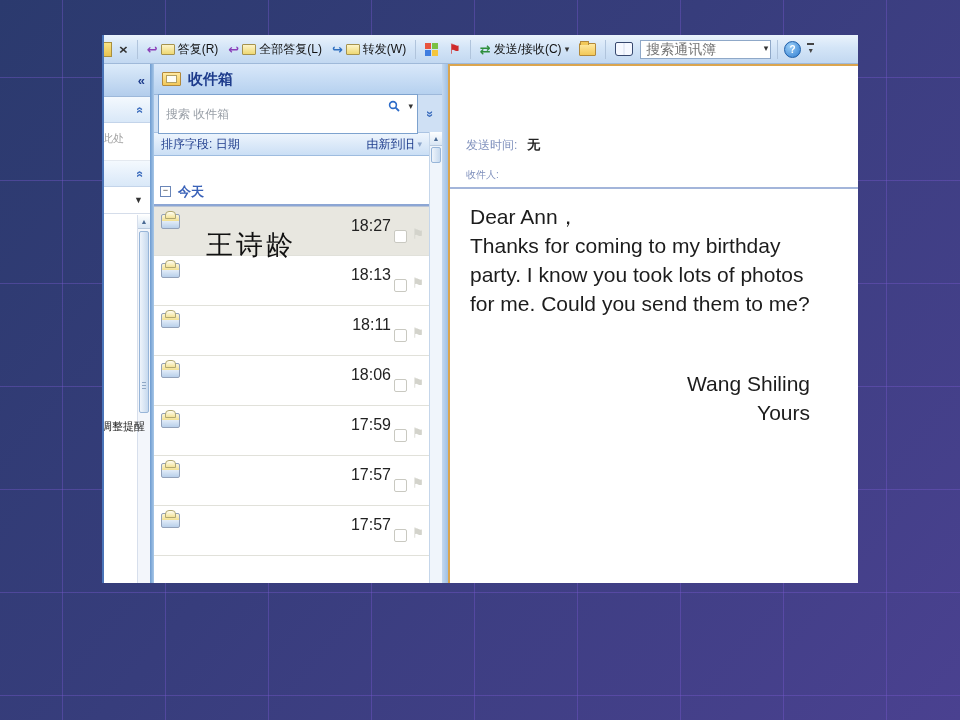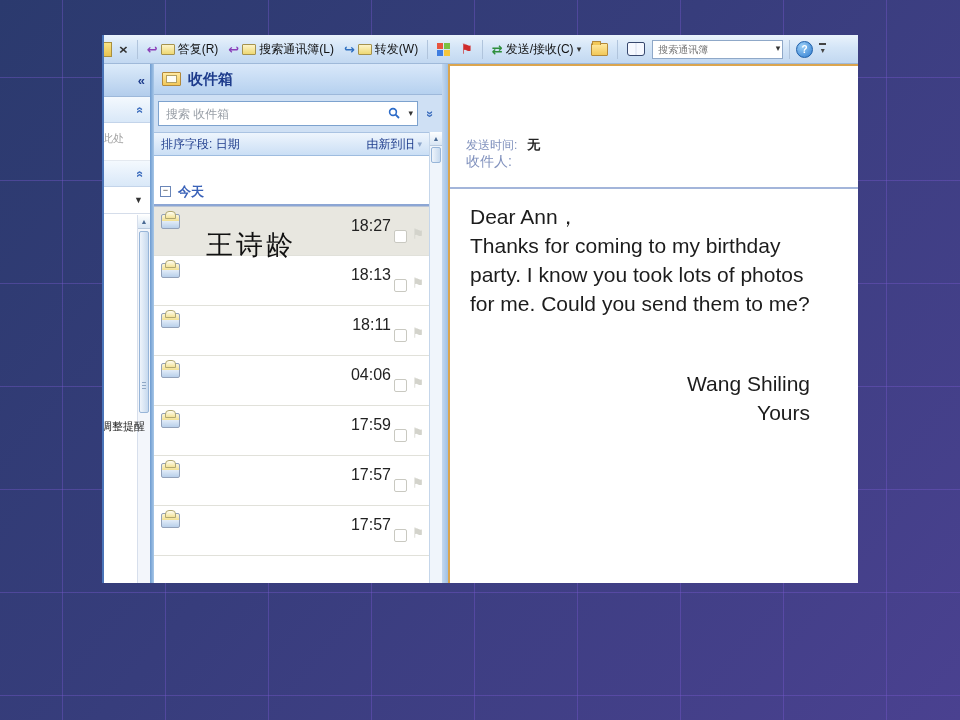--- a/index.html
+++ b/index.html
@@ -30,21 +30,21 @@
   .cat4 span{display:block;}
   .g-flag{color:#cf2b2b;font-size:14px;}
   .g-sync{color:#2e8f3c;font-size:13px;font-weight:bold;}
   .folder{width:15px;height:11px;background:linear-gradient(#ffe9a0,#f2c858);
     border:1px solid #b3893a;border-radius:1px;position:relative;flex:none;}
   .folder::before{content:"";position:absolute;left:0;top:-3px;width:7px;height:3px;
     background:#f2c858;border:1px solid #b3893a;border-bottom:none;border-radius:1px 1px 0 0;}
   .book{width:16px;height:12px;border:1px solid #37486e;border-radius:2px 2px 3px 3px;flex:none;
     background:linear-gradient(90deg,#f5f8ff 46%,#aebbd8 50%,#f5f8ff 54%);}
   .tb-search{position:relative;flex:none;}
-  .tb-search input{width:110px;height:17px;border:1px solid #8fa8c8;font-size:10px;
+  .tb-search input{width:110px;height:17px;border:1px solid #8fa8c8;font-size:14px;
     padding:0 14px 0 5px;color:#444;font-family:inherit;}
   .tb-search .dd{position:absolute;right:3px;top:3px;font-size:9px;color:#333;}
   .help{width:15px;height:15px;border-radius:50%;color:#fff;font-size:10px;font-weight:bold;
     display:flex;align-items:center;justify-content:center;flex:none;
     background:radial-gradient(circle at 35% 30%,#9cd0f8,#2f7cd0);border:1px solid #1d5ea8;}
   .overflow{display:flex;flex-direction:column;align-items:center;flex:none;margin-left:2px;}
   .overflow i{display:block;width:7px;height:2px;background:#444;margin-bottom:1px;}
   .overflow .dd{font-size:8px;color:#444;font-style:normal;}
   .cuticon{width:8px;height:13px;background:linear-gradient(#f9e486,#e8c24f);
     border:1px solid #a98f3d;border-left:none;flex:none;margin-left:-5px;}
@@ -83,21 +83,21 @@
     border-bottom:1px solid #9db8da;display:flex;align-items:center;gap:7px;padding:0 8px;
     box-sizing:border-box;}
   .list-title{color:#1e3c8c;font-size:15px;font-weight:bold;}
   .mailfolder{width:17px;height:12px;background:linear-gradient(#ffe9a0,#f2c858);
     border:1px solid #b3893a;border-radius:1px;position:relative;flex:none;}
   .mailfolder::after{content:"";position:absolute;left:3px;top:2px;width:9px;height:6px;
     background:#fdfdf5;border:1px solid #b3a060;}
   .search-row{height:37px;background:#cfe0f4;display:flex;align-items:center;gap:4px;
     padding:0 4px;box-sizing:border-box;}
   .search-box{position:relative;flex:1;}
-  .search-box input{width:100%;height:25px;border:1px solid #7da2ce;box-sizing:border-box;
+  .search-box input{width:100%;height:40px;border:1px solid #7da2ce;box-sizing:border-box;
     font-size:12px;padding:0 36px 0 7px;color:#555;font-family:inherit;}
   .search-box input::placeholder{color:#9aa0a8;}
   .search-box .mag{position:absolute;right:18px;top:6px;}
   .search-box .dd{position:absolute;right:5px;top:7px;font-size:9px;color:#333;}
   .expander{width:16px;text-align:center;color:#3f6fbe;font-size:12px;font-weight:bold;flex:none;}
   .sort-row{height:24px;background:linear-gradient(#eef5fd,#cbdff5);
     border-top:1px solid #aac3e2;border-bottom:1px solid #9ebcdf;display:flex;align-items:center;
     justify-content:space-between;padding:0 20px 0 7px;box-sizing:border-box;
     font-size:12px;color:#1e3c8c;}
   .sort-right{display:flex;align-items:center;gap:3px;}
@@ -123,21 +123,21 @@
   .list-scroll{position:absolute;right:0;top:68px;bottom:0;width:13px;background:#f0f5fb;
     border-left:1px solid #c5d6ea;box-sizing:border-box;}
   .list-thumb{position:absolute;left:1px;right:1px;top:15px;height:14px;border:1px solid #97b5d8;
     border-radius:2px;background:linear-gradient(90deg,#eef4fb,#c6d9ee);}
 
   
   .reading{flex:1;background:#fff;border-left:2px solid #dba54f;border-top:2px solid #dba54f;
     position:relative;box-sizing:border-box;padding-left:36px;}
   .rp-sent{position:absolute;left:16px;top:70px;font-size:12px;color:#8091bd;}
   .rp-sent b{color:#222;margin-left:10px;font-size:13px;}
-  .rp-to{position:absolute;left:16px;top:87px;font-size:14px;color:#8091bd;}
+  .rp-to{position:absolute;left:16px;top:102px;font-size:10px;color:#8091bd;}
   .rp-rule{position:absolute;left:0;right:0;top:121px;border-top:2px solid #a3b5da;}
   .rp-body{position:absolute;left:20px;right:18px;top:136px;font-size:21px;line-height:29px;
     color:#1c1c1c;}
   .rp-sign{margin-top:51px;text-align:right;padding-right:30px;line-height:29px;}
 </style>
 </head>
 <body>
 
 <div class="stage">
   <div class="grid"></div>
@@ -151,21 +151,21 @@
         </span>
       <span class="tb-sep"></span>
       <span class="tb-btn">
         <span class="glyph g-reply">↩</span>
         <span class="mini-mail"></span>
         <span>答复(R)</span>
       </span>
       <span class="tb-btn">
         <span class="glyph g-reply">↩</span>
         <span class="mini-mail"></span>
-        <span>搜索通讯簿(L)</span>
+        <span>全部答复(L)</span>
       </span>
       <span class="tb-btn">
         <span class="glyph g-fwd">↪</span>
         <span class="mini-mail"></span>
         <span>转发(W)</span>
       </span>
       <span class="tb-sep"></span>
       <span class="tb-btn">
         <span class="cat4">
           <span style="background:#e8553e"></span>
@@ -277,21 +277,21 @@
             <span class="rowflag">⚑</span>
           </div>
           <div class="row">
             <span class="env"></span>
             <span class="time">18:11</span>
             <span class="catbox"></span>
             <span class="rowflag">⚑</span>
           </div>
           <div class="row">
             <span class="env"></span>
-            <span class="time">04:06</span>
+            <span class="time">18:06</span>
             <span class="catbox"></span>
             <span class="rowflag">⚑</span>
           </div>
           <div class="row">
             <span class="env"></span>
             <span class="time">17:59</span>
             <span class="catbox"></span>
             <span class="rowflag">⚑</span>
           </div>
           <div class="row">

